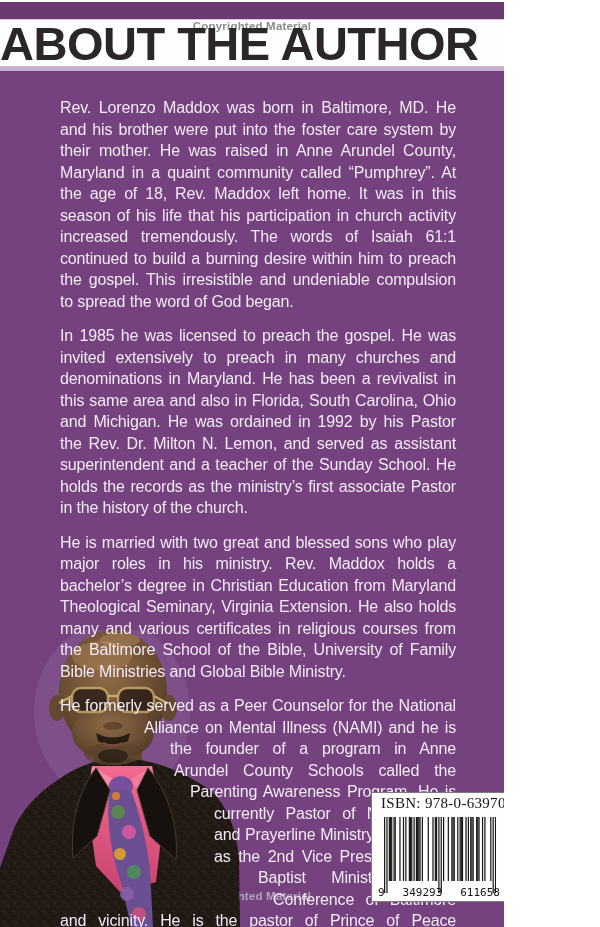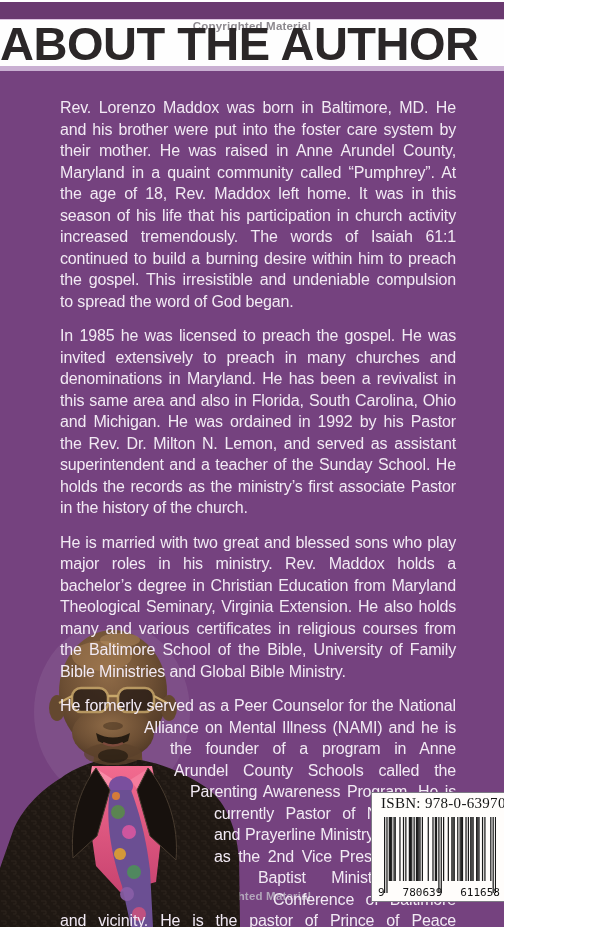--- a/index.html
+++ b/index.html
@@ -183,19 +183,19 @@
           <rect x="37.80" y="0" width="1.10" height="56" fill="#191919"></rect>
           <rect x="39.90" y="0" width="1.10" height="56" fill="#191919"></rect>
           <rect x="42.00" y="0" width="1.10" height="56" fill="#191919"></rect>
           <rect x="44.10" y="0" width="1.10" height="56" fill="#191919"></rect>
           <rect x="47.25" y="0" width="1.10" height="56" fill="#191919"></rect>
           <rect x="48.30" y="0" width="1.10" height="56" fill="#191919"></rect>
           <rect x="49.35" y="0" width="1.10" height="56" fill="#191919"></rect>
         </svg></div>
     <div class="ean-digits">
       <span>9</span>
-      <span>780639</span>
+      <span>349293</span>
       <span>611658</span>
     </div>
   </div>
 
   <div class="copy-bottom">Copyrighted Material</div>
 </div>
 
 </body></html>

